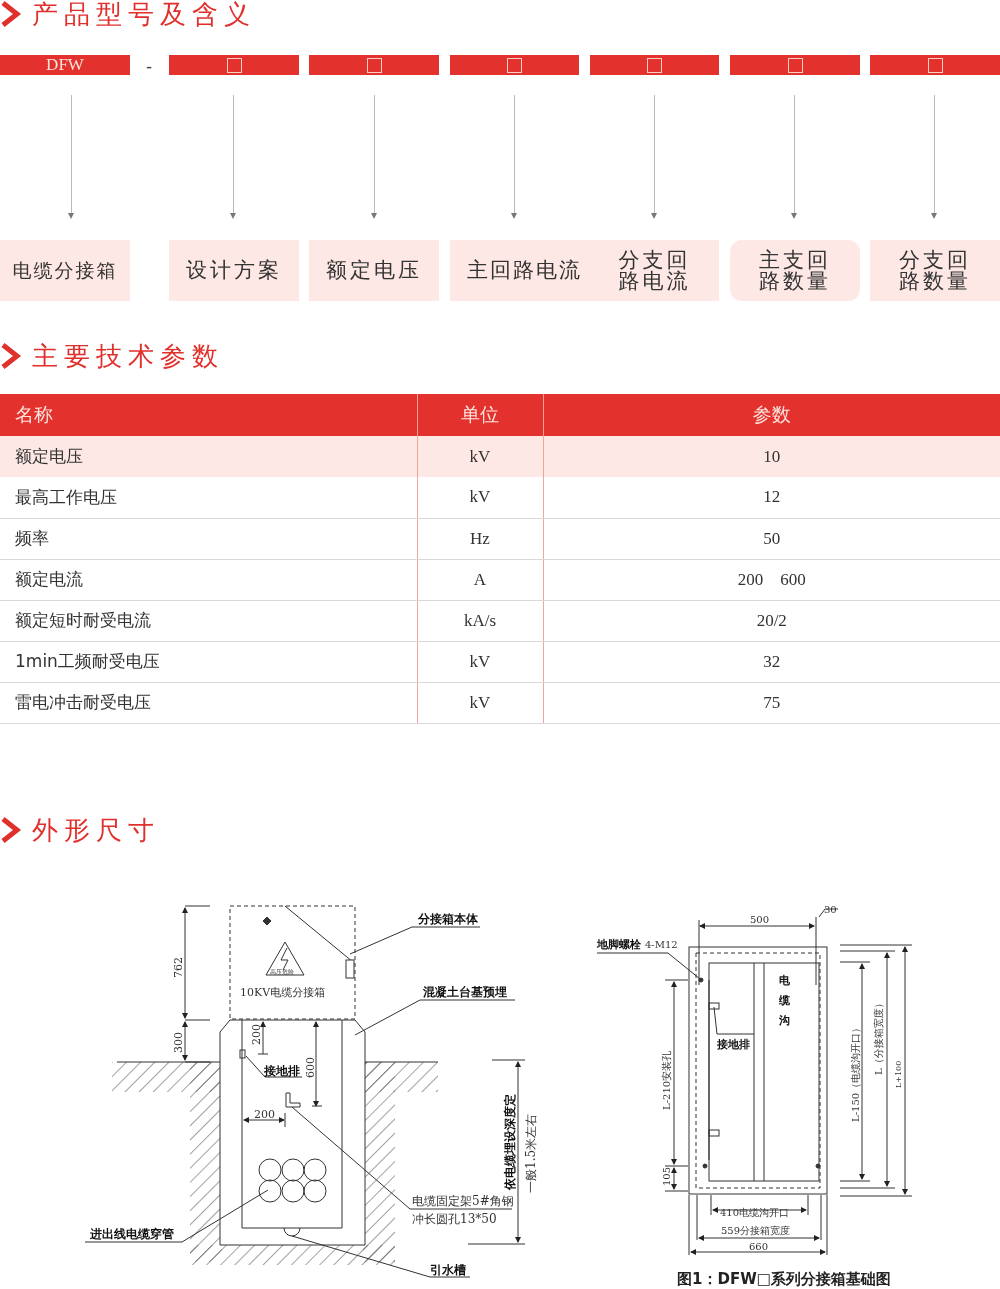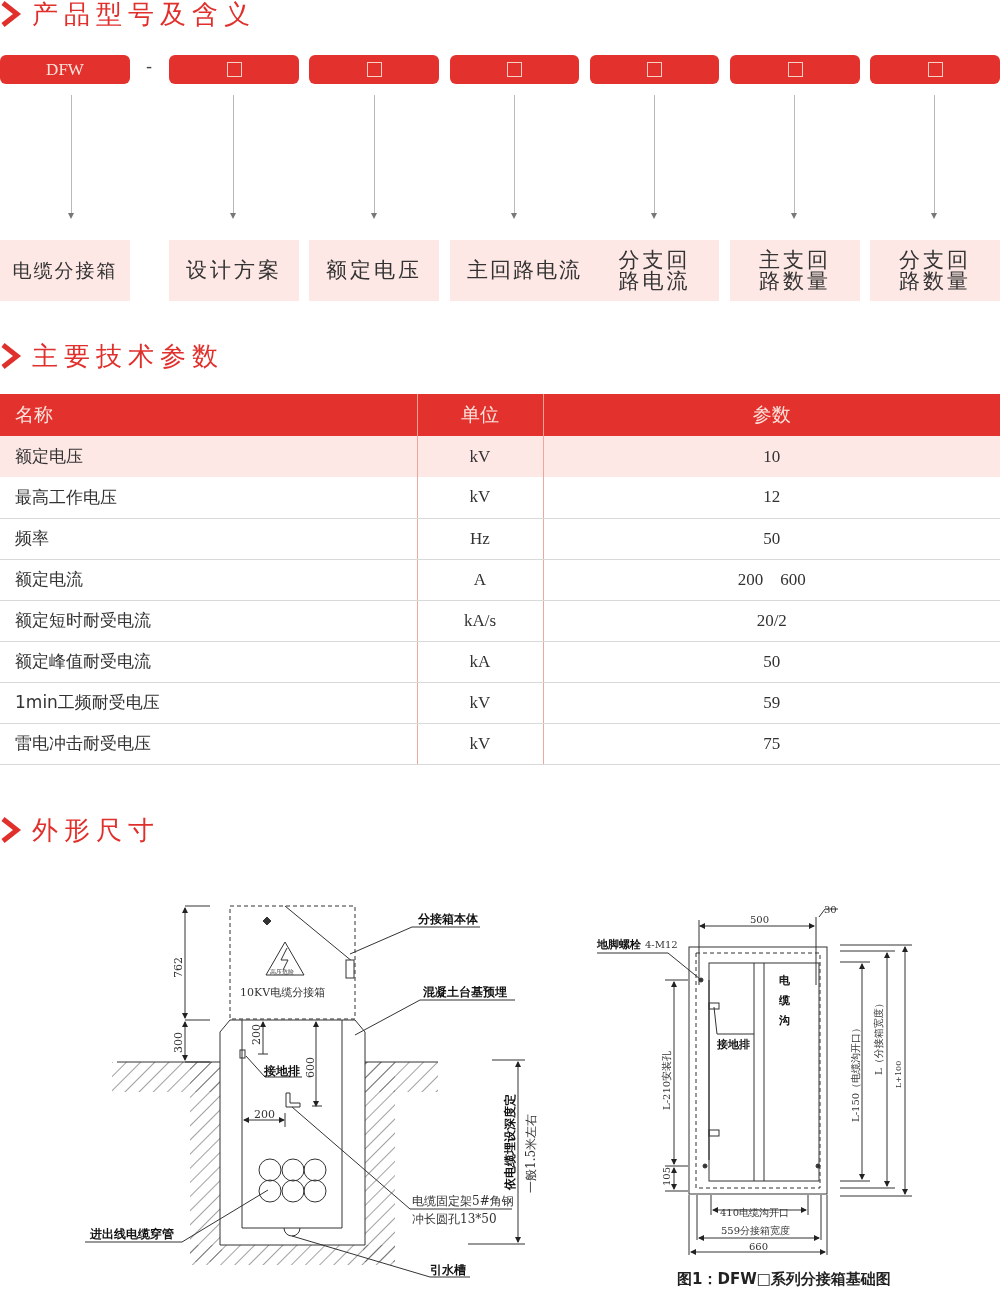--- a/index.html
+++ b/index.html
@@ -14,23 +14,23 @@
   }
   .section-title .chev {
     width: 22px; height: 30px; display: inline-block; margin-right: 10px;
   }
   .section-title .txt {
     color: #e0302c; font-size: 26px; letter-spacing: 6px;
     font-family: "DejaVu Sans", "Liberation Sans", sans-serif; font-weight: 300;
   }
   
   .code-box {
-    position: absolute; top: 55px; height: 29px; background: #e3322d;
+    position: absolute; top: 55px; height: 20px; background: #e3322d;
     color: #fbe3dc; display: flex; align-items: center; justify-content: center;
-    font-size: 17px; font-family: "Liberation Serif", serif; border-radius: 6px;
+    font-size: 17px; font-family: "Liberation Serif", serif;
   }
   .code-box .sq {
     width: 15px; height: 15px; border: 1.5px solid #fbd0c4;
   }
   .dash {
     position: absolute; top: 56px; left: 146px; font-size: 18px; color: #444;
   }
   .arrow-line {
     position: absolute; top: 95px; width: 1px; height: 120px; background: #b9b9b9;
   }
@@ -116,21 +116,21 @@
     <span>设计方案</span>
   </div>
 <div class="meaning-box" style="left:309px;width:130px;">
     <span>额定电压</span>
   </div>
 <div class="meaning-box" style="left:450px;width:149px;letter-spacing:2px;">
     <span>主回路电流</span>
   </div>
 <div class="meaning-box" style="left:590px;width:129px;white-space:pre;"><span>分支回
 路电流</span></div>
-<div class="meaning-box" style="left:730px;width:130px;white-space:pre;"><span>主支回
+<div class="meaning-box" style="left:730px;width:130px;white-space:pre;border-radius:12px;"><span>主支回
 路数量</span></div>
 <div class="meaning-box" style="left:870px;width:130px;white-space:pre;"><span>分支回
 路数量</span></div>
 
 <div class="section-title" style="top:336px;justify-content:center;">
   <svg class="chev" viewBox="0 0 22 30">
       <path d="M3 4 L17 15 L3 26" stroke="#e0302c" stroke-width="5" fill="none"></path>
     </svg>
   <span class="txt">主要技术参数</span>
 </div>
@@ -163,28 +163,23 @@
       <td class="c1">额定电流</td>
       <td class="c2">A</td>
       <td class="c3" style="white-space:pre;">200    600</td>
     </tr>
     <tr>
       <td class="c1">额定短时耐受电流</td>
       <td class="c2">kA/s</td>
       <td class="c3">20/2</td>
     </tr>
     <tr>
-      <td class="c1">额定峰值耐受电流</td>
-      <td class="c2">kA</td>
-      <td class="c3">50</td>
-    </tr>
-    <tr>
       <td class="c1">1min工频耐受电压</td>
       <td class="c2">kV</td>
-      <td class="c3">59</td>
+      <td class="c3">32</td>
     </tr>
     <tr>
       <td class="c1">雷电冲击耐受电压</td>
       <td class="c2">kV</td>
       <td class="c3">75</td>
     </tr>
   </tbody>
 </table>
 
 <div class="section-title" style="top:810px;">

